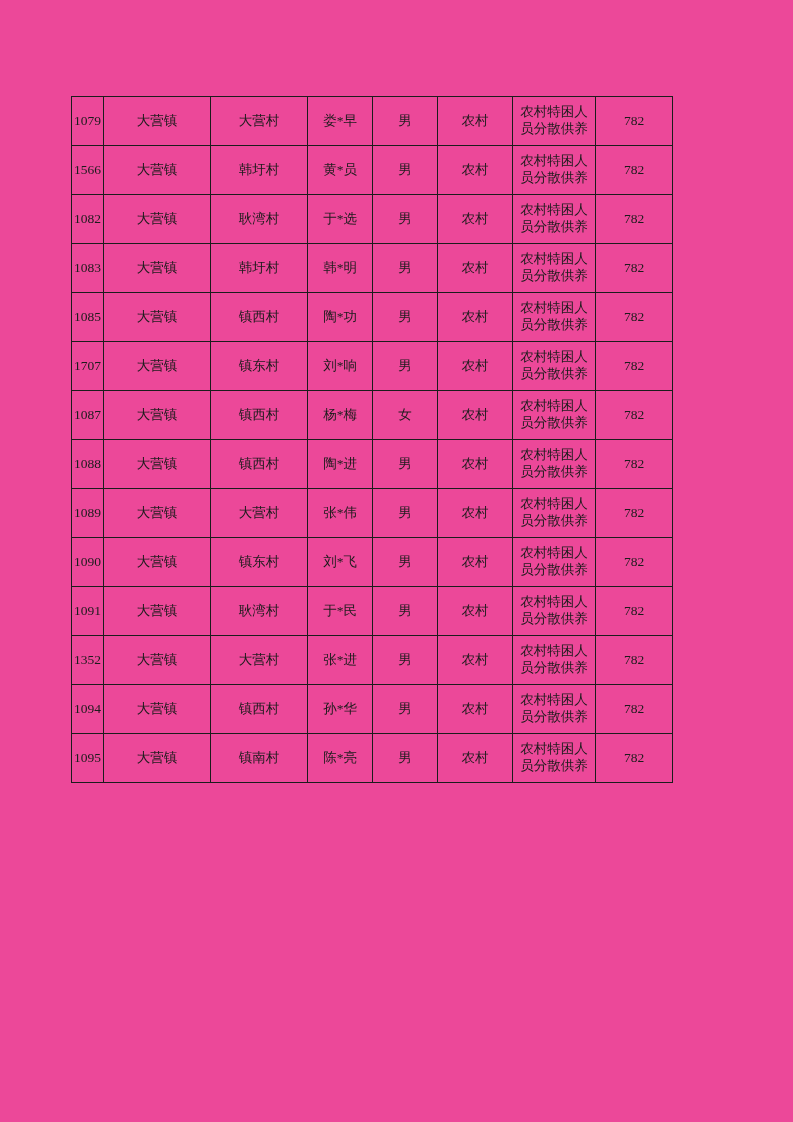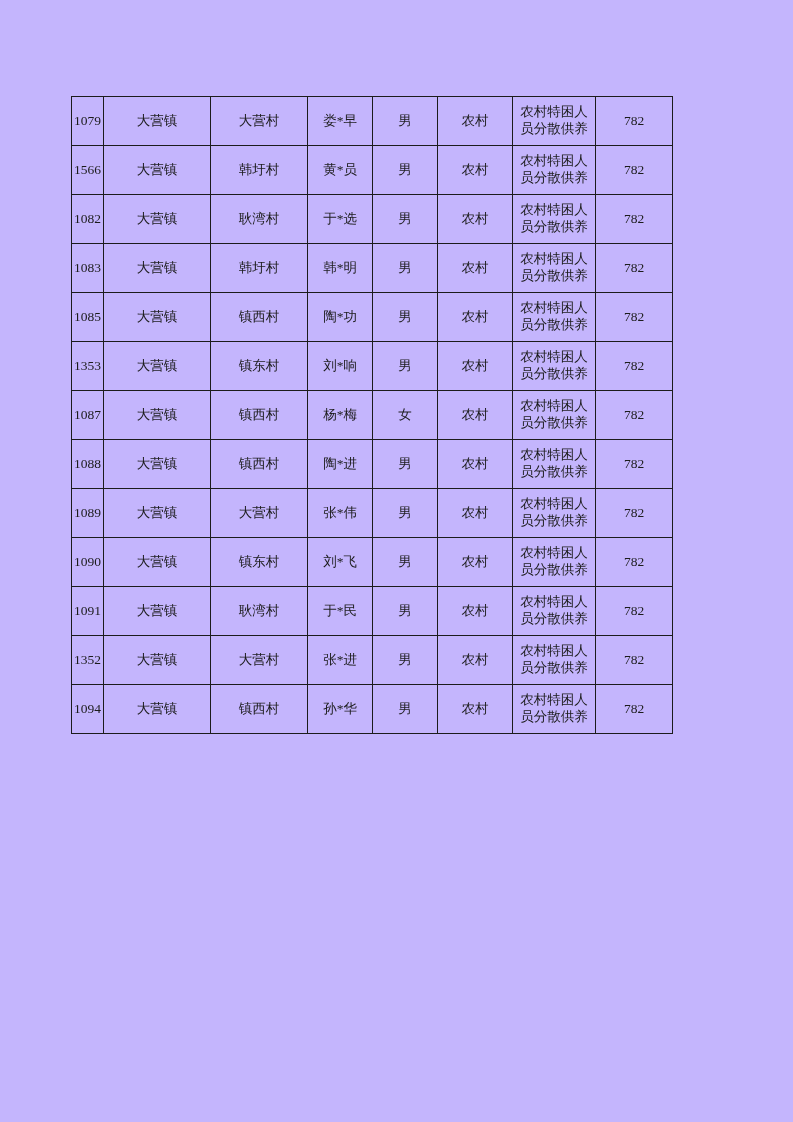--- a/index.html
+++ b/index.html
@@ -4,21 +4,21 @@
 <style>
   * { margin: 0; padding: 0; box-sizing: border-box; }
   html, body {
     width: 793px; height: 1122px;
     background: #ffffff;
     font-family: "Liberation Serif", "DejaVu Serif", serif;
   }
   .page {
     position: relative;
     width: 793px; height: 1122px;
-    background: #c4b5fd;
+    background: #ec4899;
     overflow: hidden;
     color: #1c1c1c;
   }
   table.data-table {
     position: absolute;
     left: 71px; top: 96px;
     width: 601px;
     border-collapse: collapse;
     table-layout: fixed;
   }
@@ -115,21 +115,21 @@
     <td class="cell-village">镇西村</td>
     <td class="cell-name">陶*功</td>
     <td class="cell-gender">男</td>
     <td class="cell-area">农村</td>
     <td class="cell-category">农村特困人
 员分散供养</td>
     <td class="cell-amount">782</td>
   </tr>
 
   <tr>
-    <td class="cell-no">1353</td>
+    <td class="cell-no">1707</td>
     <td class="cell-town">大营镇</td>
     <td class="cell-village">镇东村</td>
     <td class="cell-name">刘*响</td>
     <td class="cell-gender">男</td>
     <td class="cell-area">农村</td>
     <td class="cell-category">农村特困人
 员分散供养</td>
     <td class="cell-amount">782</td>
   </tr>
 
@@ -211,16 +211,27 @@
     <td class="cell-town">大营镇</td>
     <td class="cell-village">镇西村</td>
     <td class="cell-name">孙*华</td>
     <td class="cell-gender">男</td>
     <td class="cell-area">农村</td>
     <td class="cell-category">农村特困人
 员分散供养</td>
     <td class="cell-amount">782</td>
   </tr>
 
+  <tr>
+    <td class="cell-no">1095</td>
+    <td class="cell-town">大营镇</td>
+    <td class="cell-village">镇南村</td>
+    <td class="cell-name">陈*亮</td>
+    <td class="cell-gender">男</td>
+    <td class="cell-area">农村</td>
+    <td class="cell-category">农村特困人
+员分散供养</td>
+    <td class="cell-amount">782</td>
+  </tr>
 
 </tbody>
   </table>
 </div>
 
 </body></html>

